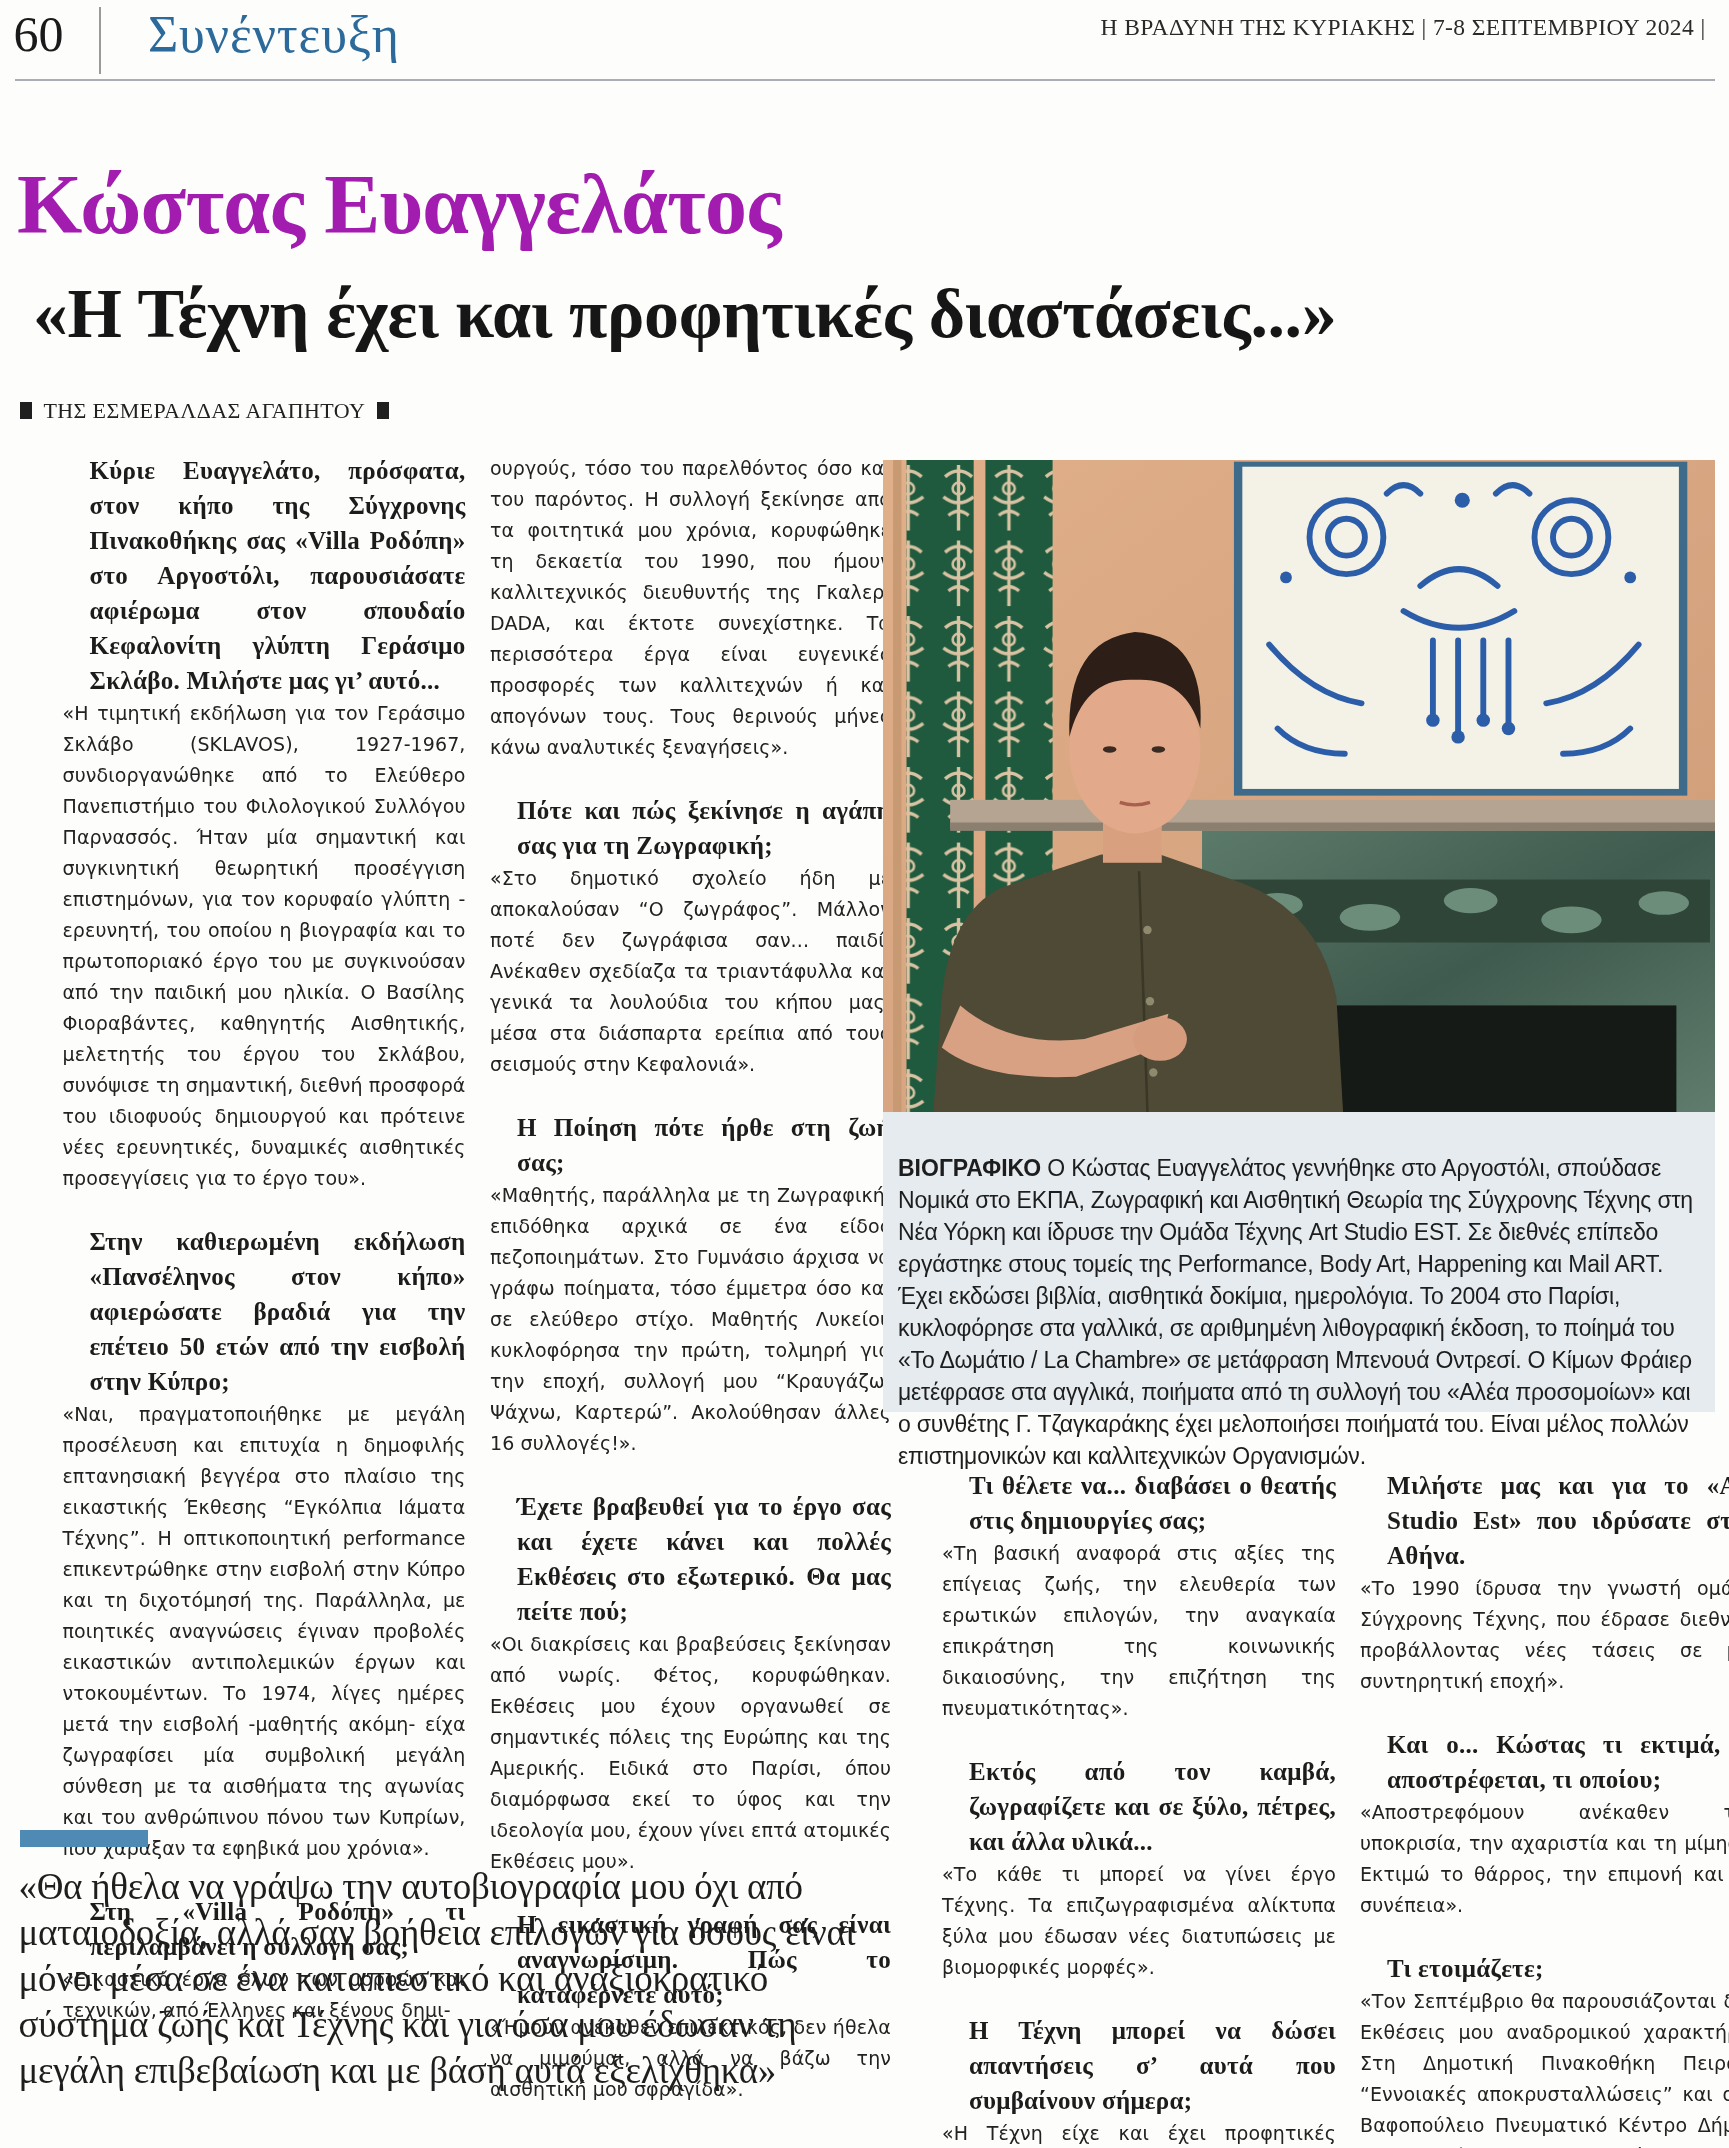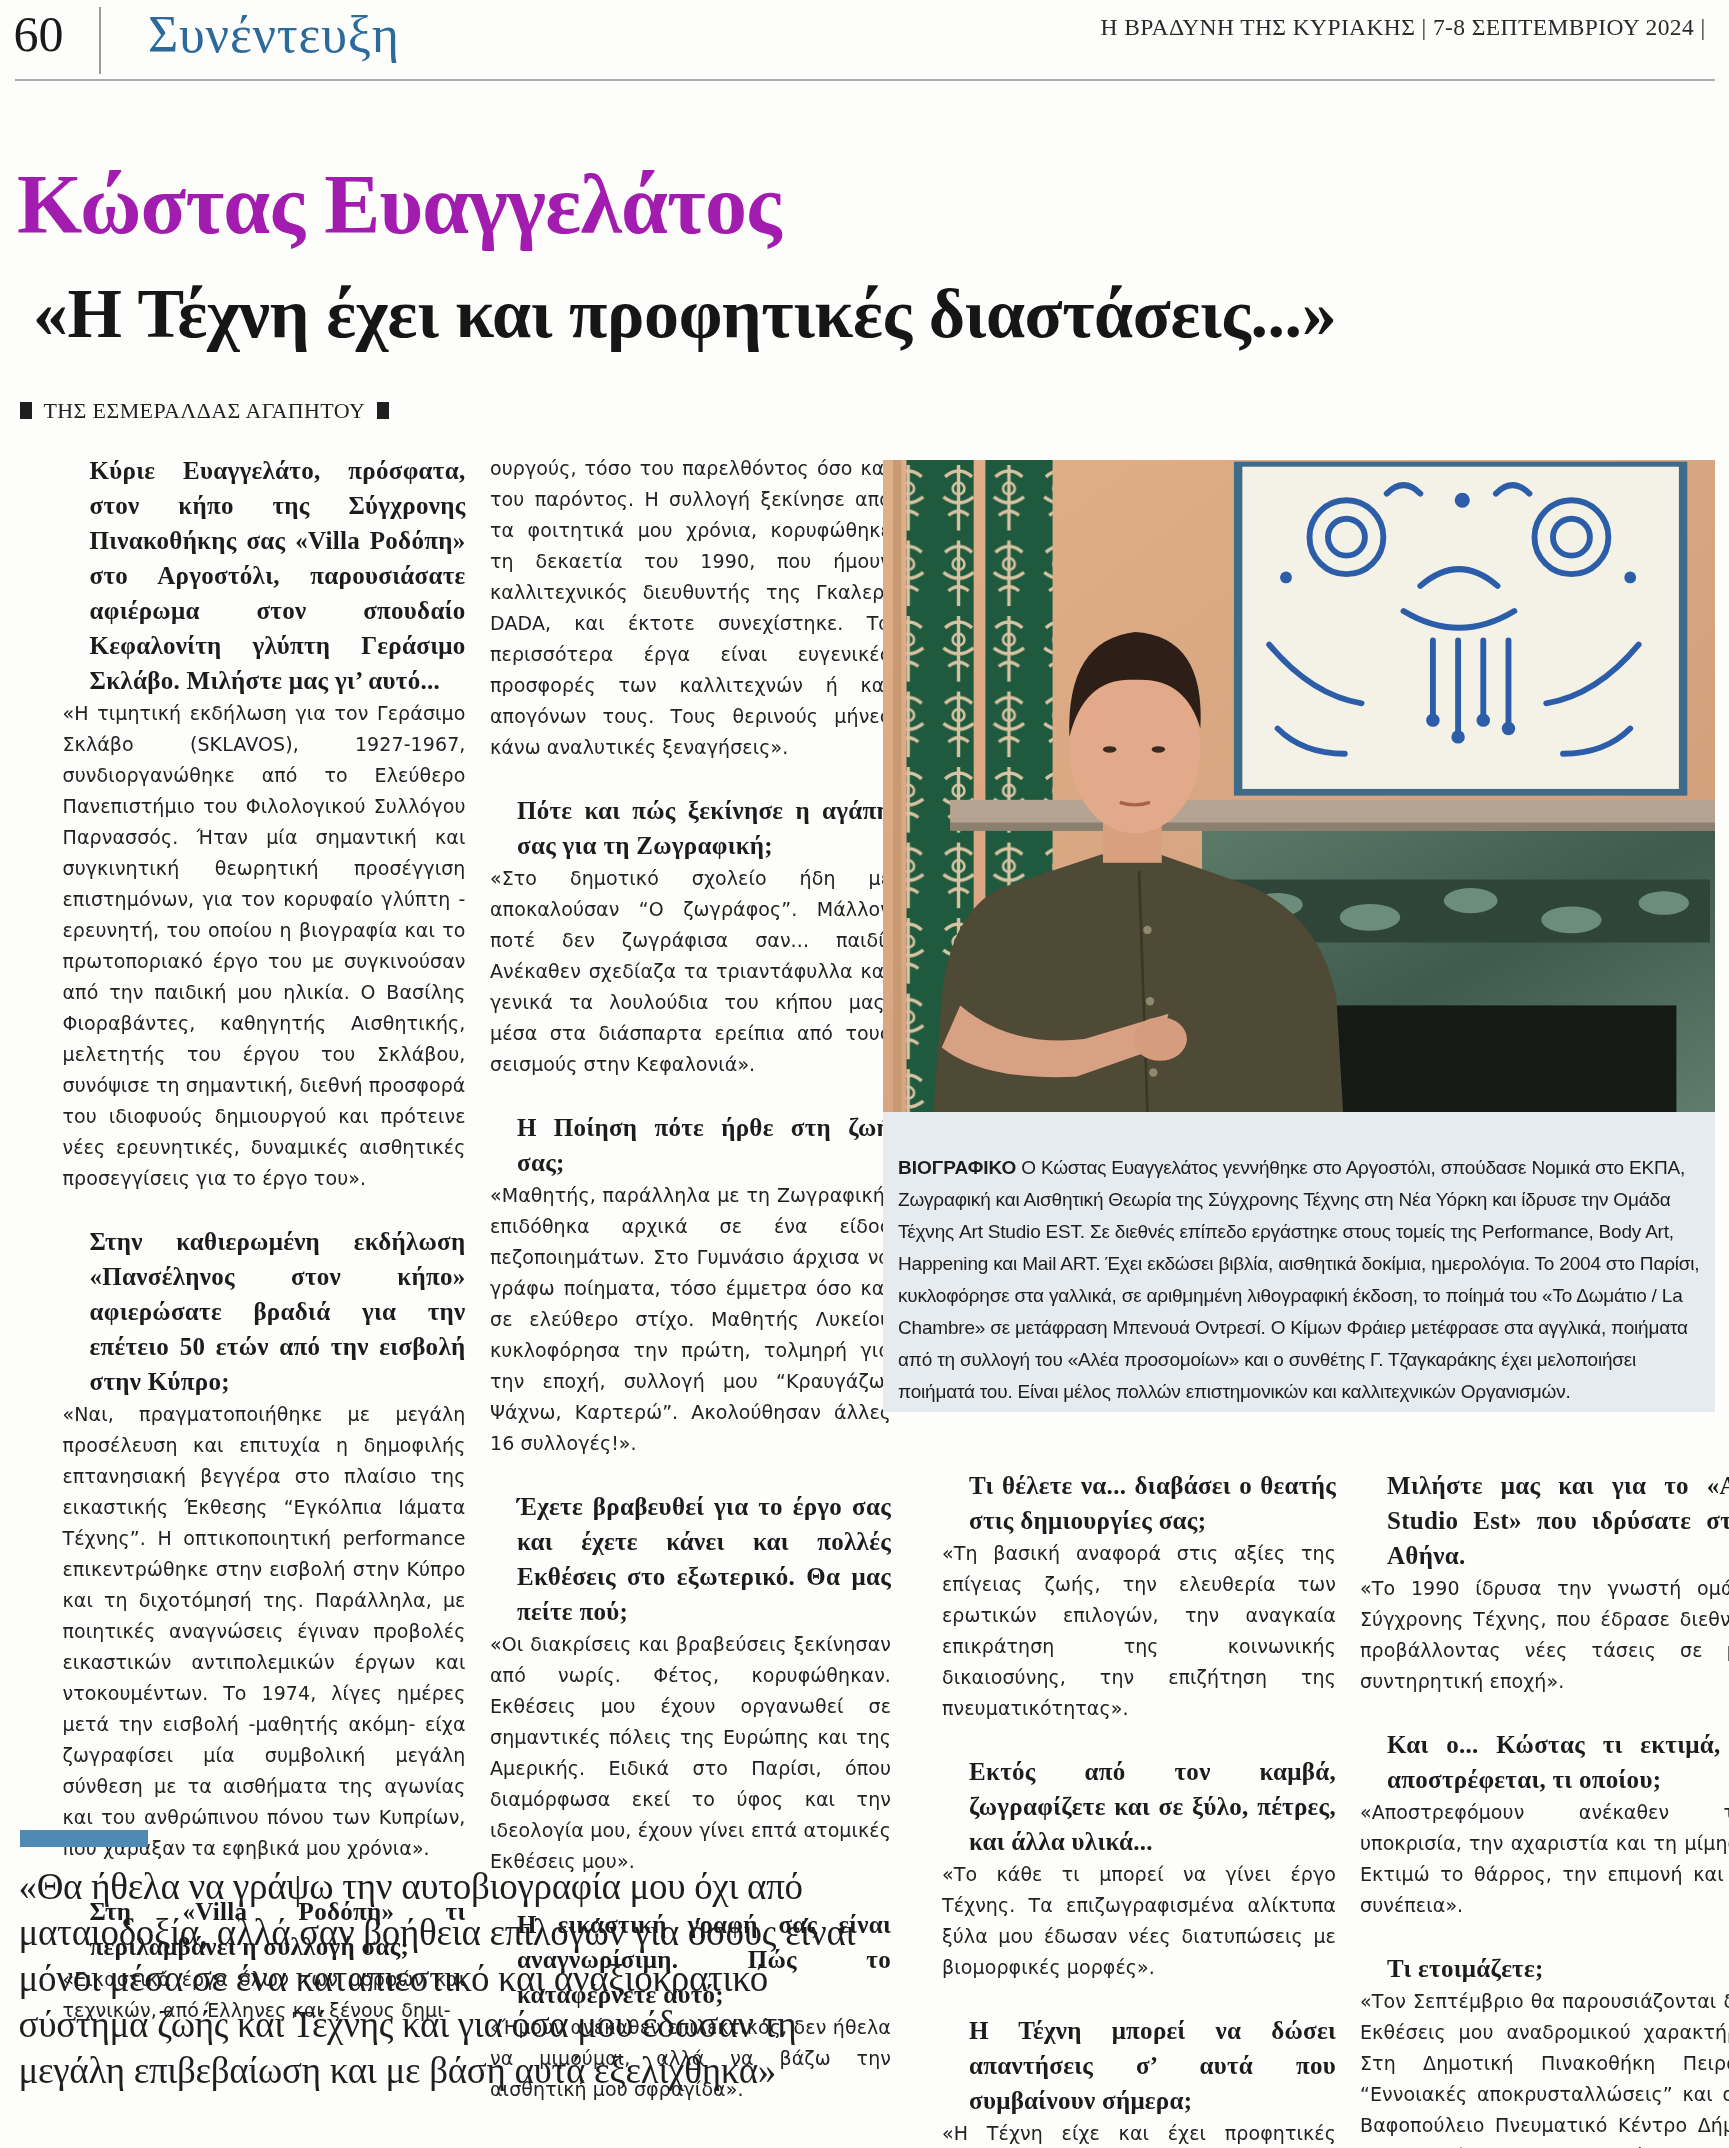--- a/index.html
+++ b/index.html
@@ -40,21 +40,21 @@
     hyphens: auto;
   }
   .col .a:last-child { margin-bottom: 0; }
 
   
   .photo { left: 883px; top: 460px; width: 832px; height: 652px; overflow: hidden; background: #d9a883; }
   .photo svg { display: block; width: 100%; height: 100%; }
 
   
   .bio { left: 883px; top: 1112px; width: 832px; height: 300px; background: #e6ebf0; padding: 40px 15px 0 15px; }
-  .bio p { font-family: "Liberation Sans", sans-serif; font-size: 19px; line-height: 32px; color: #1d1d1d; letter-spacing: -0.2px; }
+  .bio p { font-family: "Liberation Sans", sans-serif; font-size: 23px; line-height: 32px; color: #1d1d1d; letter-spacing: -0.2px; }
   .bio b { font-weight: bold; letter-spacing: 0; }
 
   
   .pull-bar { left: 20px; top: 1830px; width: 128px; height: 17px; background: #4f8ab5; }
   .pull { left: 18.5px; top: 1864px; width: 839px; font-family: "Liberation Serif", serif; font-size: 37px; line-height: 46px; color: #1e1e1e; letter-spacing: -0.3px; }
 </style>
 </head>
 <body>
 
 <div class="abs page-num">60</div>

